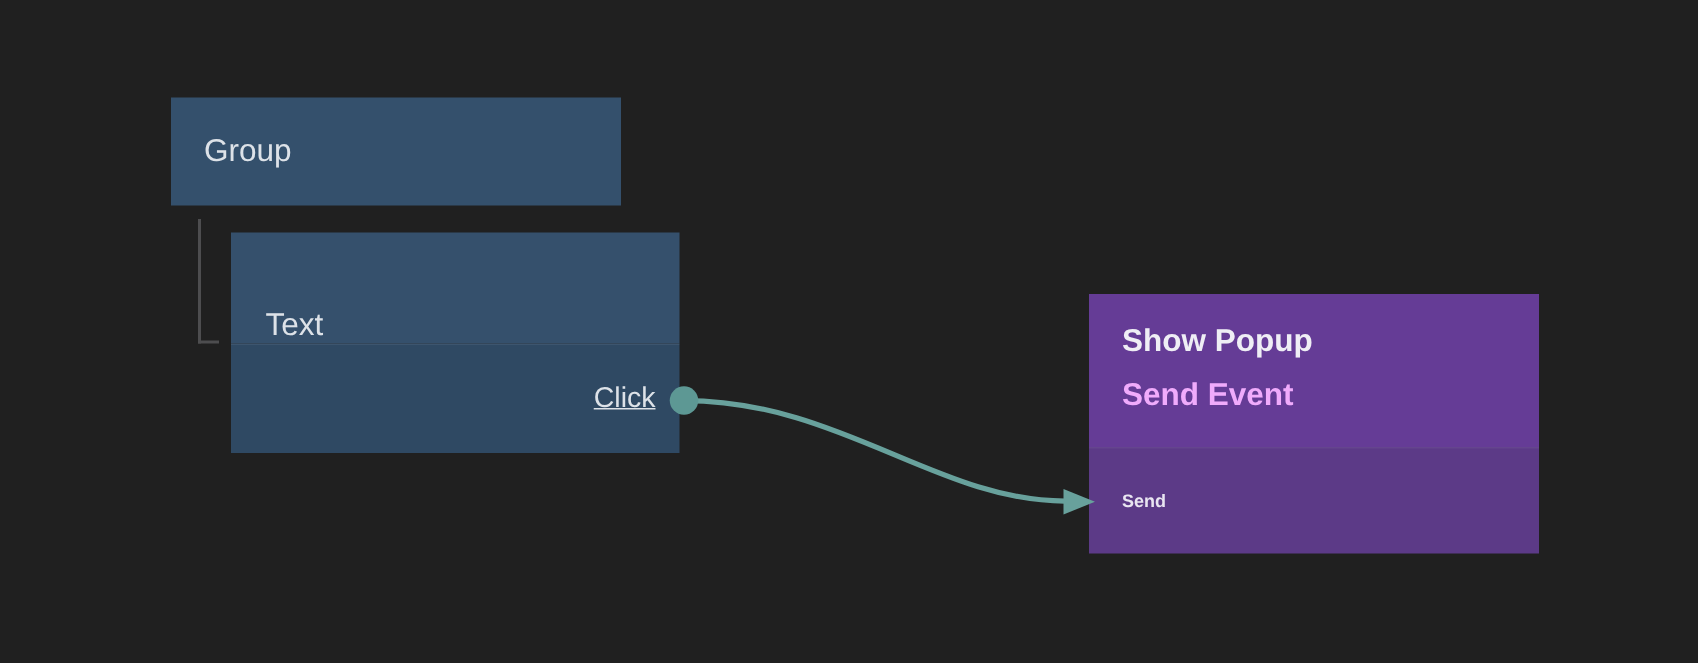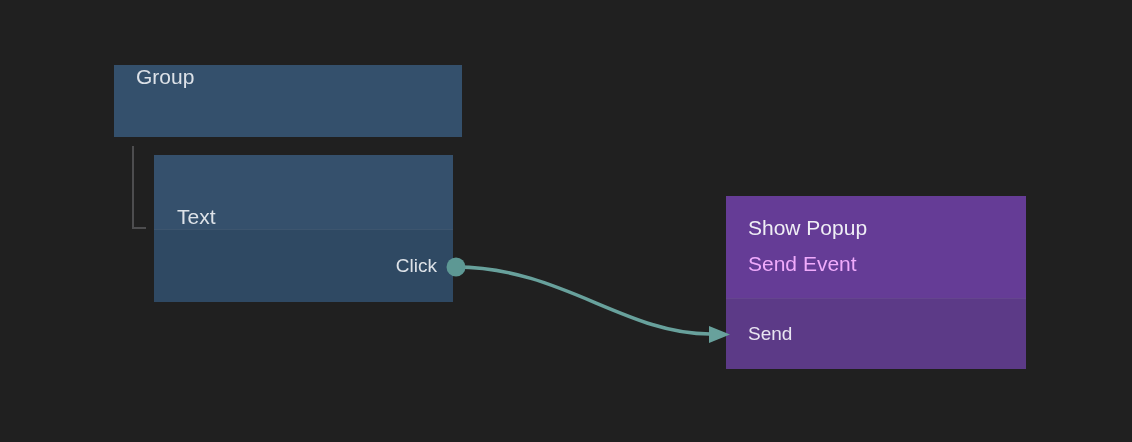--- a/index.html
+++ b/index.html
@@ -12,22 +12,22 @@
   }
   .canvas { position: absolute; inset: 0; }
 
   .node {
     position: absolute;
     color: #dde2e8;
   }
 
   
   .node-group {
-    left: 114px; top: 65px; width: 348px; height: 72px;
-    display: flex; 
+    left: 114px; top: 65px; width: 300px; height: 72px;
+    display: flex; align-items: center;
     padding-left: 22px;
     font-size: 21px;
   }
 
   
   .tree-v { position: absolute; left: 132px; top: 146px; width: 2px;  height: 83px; }
   .tree-h { position: absolute; left: 132px; top: 227px; width: 14px; height: 2px;  }
 
   
   .node-text { left: 154px; top: 155px; width: 299px; height: 147px; }
@@ -36,36 +36,37 @@
     display: flex; align-items: flex-end;
     padding-left: 23px;
     font-size: 21px;
   }
   .node-text .port-row {
     height: 73px;
     display: flex; align-items: center; justify-content: flex-end;
     padding-right: 16px;
     font-size: 19px;
     border-top: 1px solid rgba(255,255,255,0.07);
+    text-decoration: underline;
   }
 
   
-  .node-popup { left: 726px; top: 196px; width: 300px; height: 173px; color: #efeef5; }
+  .node-popup { left: 726px; top: 196px; width: 300px; height: 173px; color: #efeef5; font-weight: bold; }
   .node-popup .header {
     height: 102px;
     padding: 14px 22px 0 22px;
     font-size: 21px;
     line-height: 36px;
   }
   .node-popup .subtitle { display: block; }
   .node-popup .port-row {
     height: 71px;
     display: flex; align-items: center;
     padding-left: 22px;
-    font-size: 19px;
+    font-size: 12px;
     color: #e9e5f1;
     border-top: 1px solid rgba(255,255,255,0.06);
   }
 
   .wire-layer {
     position: absolute; inset: 0;
     width: 1132px; height: 442px;
     pointer-events: none;
   }
 </style>

